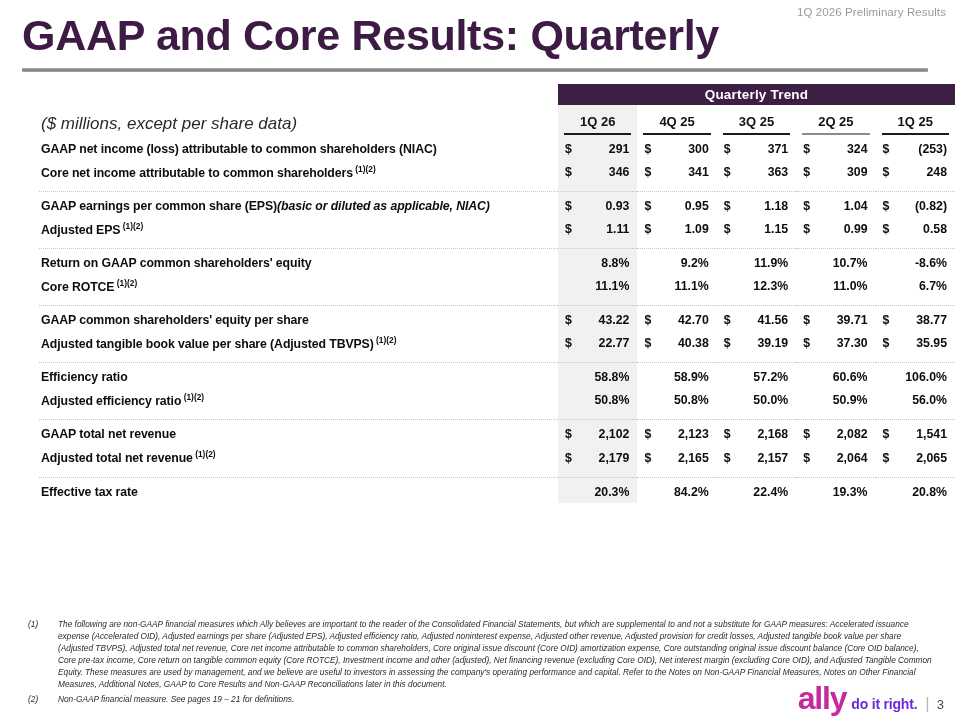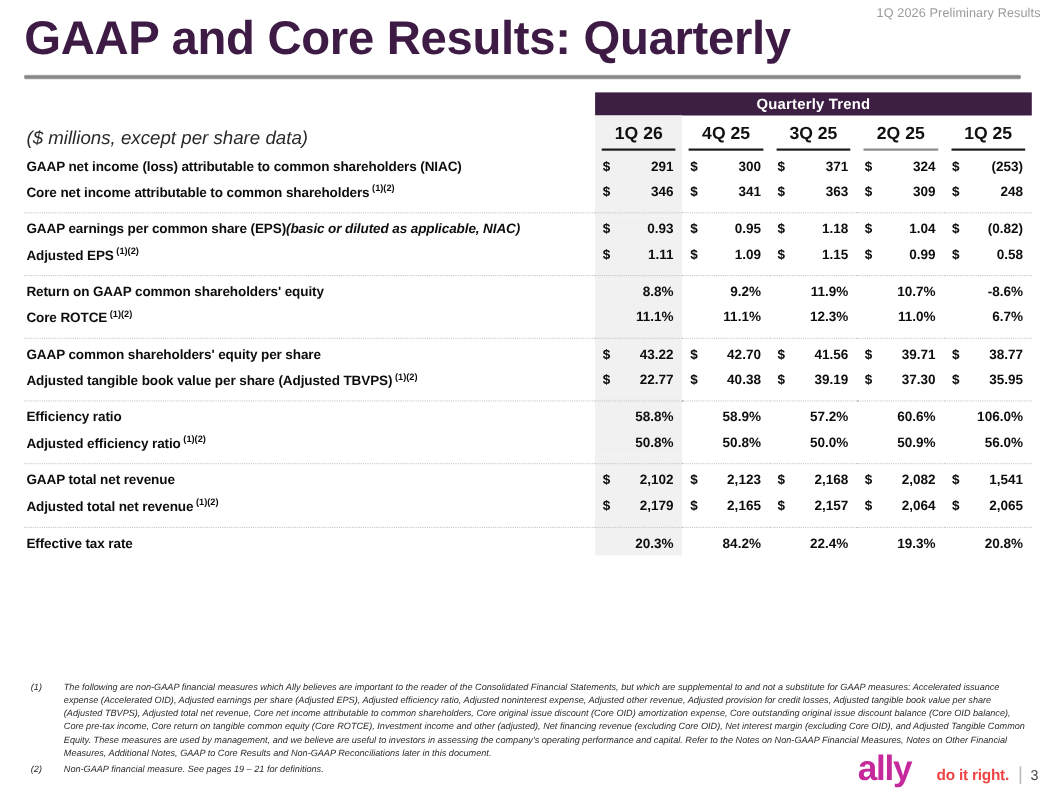--- a/index.html
+++ b/index.html
@@ -44,21 +44,21 @@
     width: 906px;
     height: 4px;
     background: linear-gradient(to bottom, #b9b9b9 0%, #7d7d7d 45%, #a6a6a6 100%);
     border-radius: 1px;
   }
 
   
   #table-wrap {
     position: absolute;
     top: 84px;
-    left: 22px;
+    left: 39px;
     width: 916px;
   }
   table.fin {
     border-collapse: collapse;
     width: 916px;
     table-layout: fixed;
   }
   table.fin col.c-label { width: 519px; }
   table.fin col.c-val   { width: 79.4px; }
 
@@ -78,21 +78,21 @@
   
   td.caption {
     font-size: 17px;
     font-style: italic;
     color: #2a2a2a;
     padding: 9px 0 4px 2px;
     vertical-align: bottom;
     white-space: nowrap;
   }
   td.colhead {
-    font-size: 16px;
+    font-size: 13px;
     font-weight: bold;
     text-align: center;
     color: #111111;
     padding: 8px 0 3px 0;
     vertical-align: bottom;
   }
   td.colhead .ul {
     display: block;
     margin: 4px 6px 0 6px;
     border-bottom: 2px solid #1b1b1b;
@@ -187,22 +187,22 @@
   #ally-word {
     font-size: 32px;
     font-weight: bold;
     color: #c5299b;
     letter-spacing: -1.2px;
     line-height: 1;
   }
   #tagline {
     font-size: 14px;
     font-weight: bold;
-    color: #ef4444;
-    margin-left: 23px;
+    color: #6d28d9;
+    margin-left: 5px;
     letter-spacing: -0.2px;
     line-height: 1;
   }
   #pipe {
     color: #b8b8b8;
     font-size: 17px;
     margin: 0 7px 0 8px;
     line-height: 1;
   }
   #pagenum {

